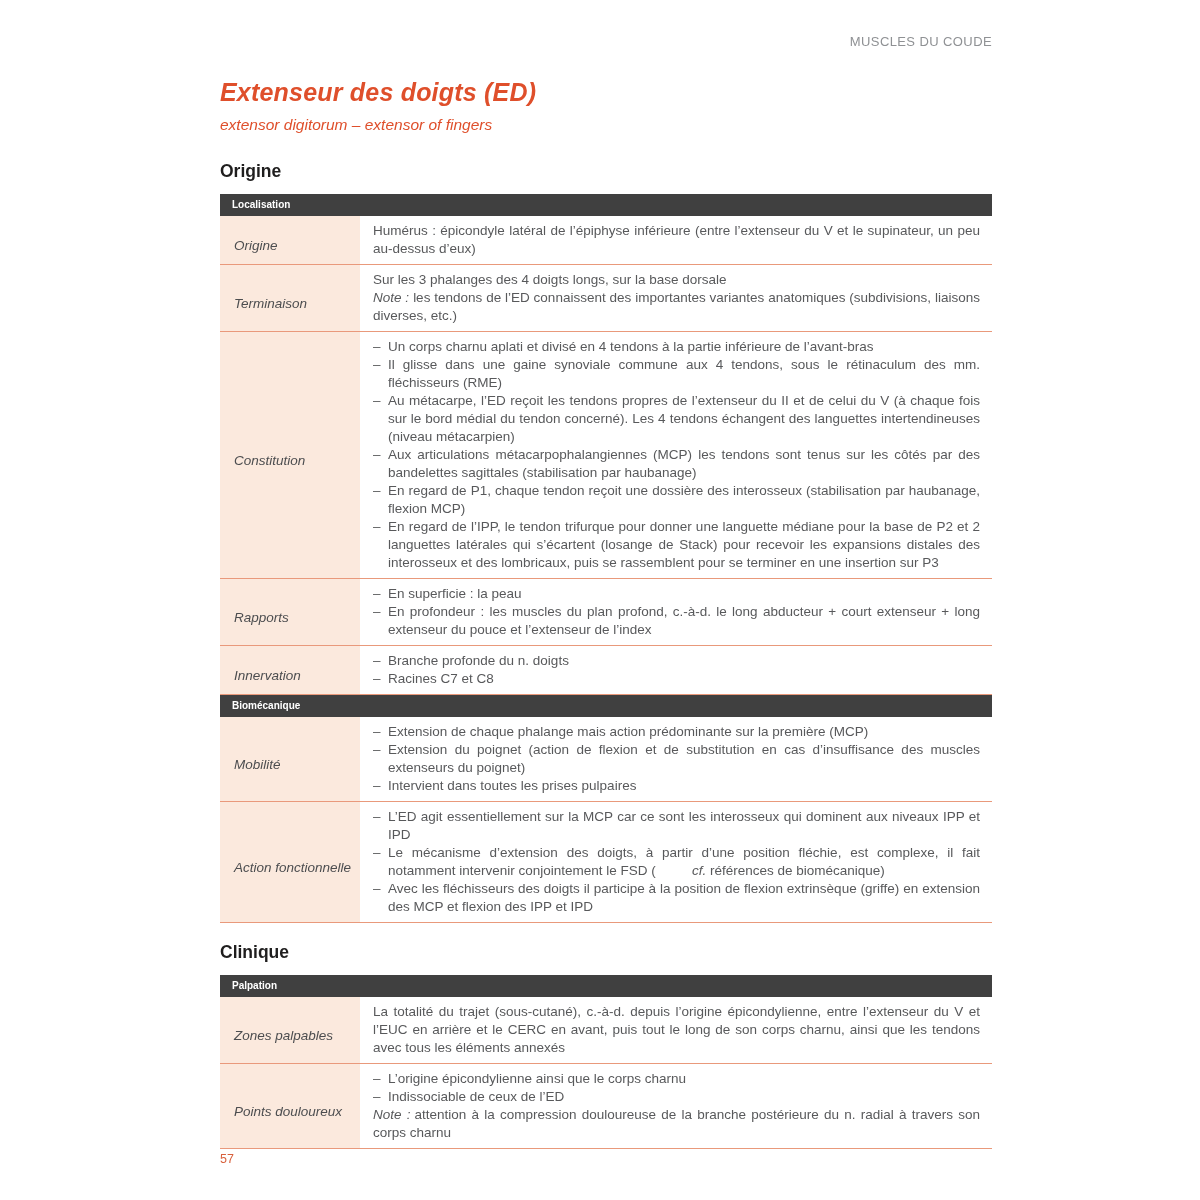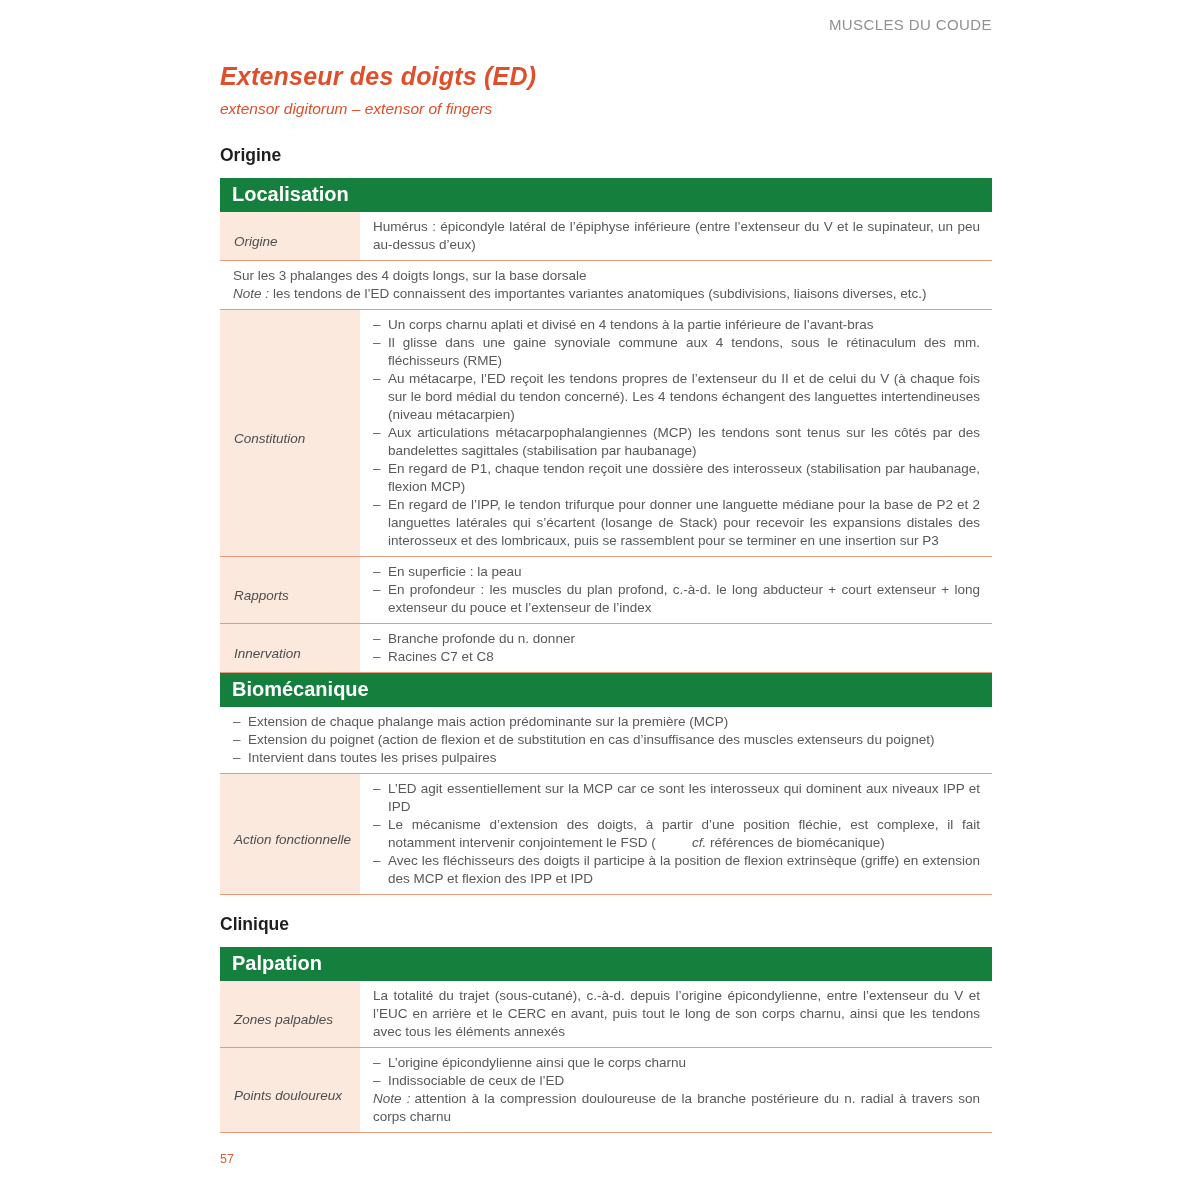--- a/index.html
+++ b/index.html
@@ -10,23 +10,23 @@
     background:#ffffff;
     font-family:"Liberation Sans", sans-serif;
     overflow:hidden;
   }
   .content-col {
     position:absolute;
     left:220px; top:0;
     width:772px;
   }
   .running-header {
-    margin-top:16px;
+    margin-top:34px;
     text-align:right;
-    font-size:15px;
+    font-size:13px;
     letter-spacing:0.4px;
     color:#8f9194;
   }
   .doc-title {
     margin-top:29px;
     font-size:25px;
     font-weight:bold;
     font-style:italic;
     color:#df4f2b;
     letter-spacing:0.2px;
@@ -39,24 +39,24 @@
     color:#df4f2b;
   }
   .section-heading {
     margin-top:27px;
     font-size:17.5px;
     font-weight:bold;
     color:#1f1e1e;
   }
   .muscle-table { margin-top:12px; width:100%; }
   .band {
-    background:#15803d;
+    background:#404040;
     color:#ffffff;
     font-weight:bold;
-    font-size:20px;
+    font-size:10px;
     padding:5px 28px 6px 12px;
   }
   .t-row {
     display:flex;
     border-bottom:1px solid #e9997b;
     background:#ffffff;
   }
   .t-label {
     width:140px;
     flex:none;
@@ -109,20 +109,21 @@
       <div class="band">Localisation</div>
 
       <div class="t-row">
         <div class="t-label">Origine</div>
         <div class="t-content">
           <p>Humérus : épicondyle latéral de l’épiphyse inférieure (entre l’extenseur du V et le supinateur, un peu au-dessus d’eux)</p>
         </div>
       </div>
 
       <div class="t-row">
+        <div class="t-label">Terminaison</div>
         <div class="t-content">
           <p>Sur les 3 phalanges des 4 doigts longs, sur la base dorsale</p>
           <p><span class="note-label">Note :</span><span>les tendons de l’ED connaissent des importantes variantes anatomiques (subdivisions, liaisons diverses, etc.)</span></p>
         </div>
       </div>
 
       <div class="t-row">
         <div class="t-label">Constitution</div>
         <div class="t-content">
           <div class="bullet">
@@ -164,32 +165,33 @@
               <span class="bullet-text">En profondeur : les muscles du plan profond, c.-à-d. le long abducteur + court extenseur + long extenseur du pouce et l’extenseur de l’index</span>
             </div>
         </div>
       </div>
 
       <div class="t-row">
         <div class="t-label">Innervation</div>
         <div class="t-content">
           <div class="bullet">
               <span class="dash">–</span>
-              <span class="bullet-text">Branche profonde du n. donner</span>
+              <span class="bullet-text">Branche profonde du n. doigts</span>
             </div>
           <div class="bullet">
               <span class="dash">–</span>
               <span class="bullet-text">Racines C7 et C8</span>
             </div>
         </div>
       </div>
 
       <div class="band">Biomécanique</div>
 
       <div class="t-row">
+        <div class="t-label">Mobilité</div>
         <div class="t-content">
           <div class="bullet">
               <span class="dash">–</span>
               <span class="bullet-text">Extension de chaque phalange mais action prédominante sur la première (MCP)</span>
             </div>
           <div class="bullet">
               <span class="dash">–</span>
               <span class="bullet-text">Extension du poignet (action de flexion et de substitution en cas d’insuffisance des muscles extenseurs du poignet)</span>
             </div>
           <div class="bullet">

